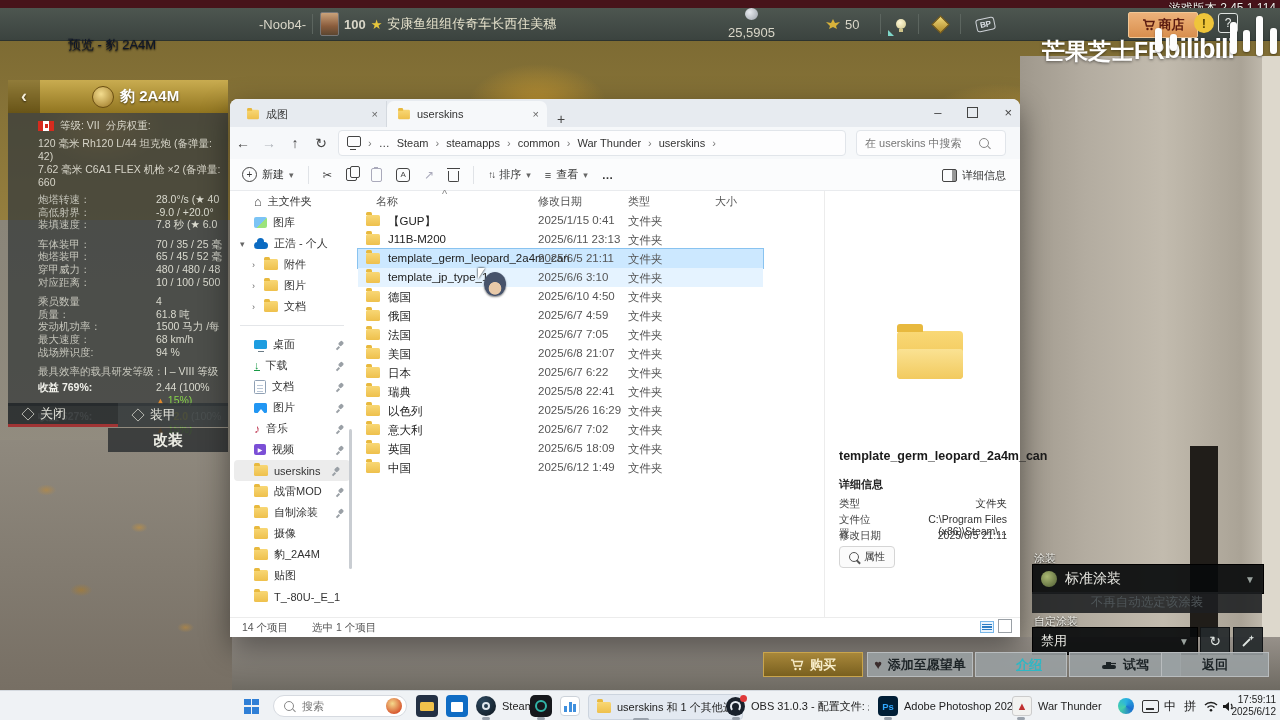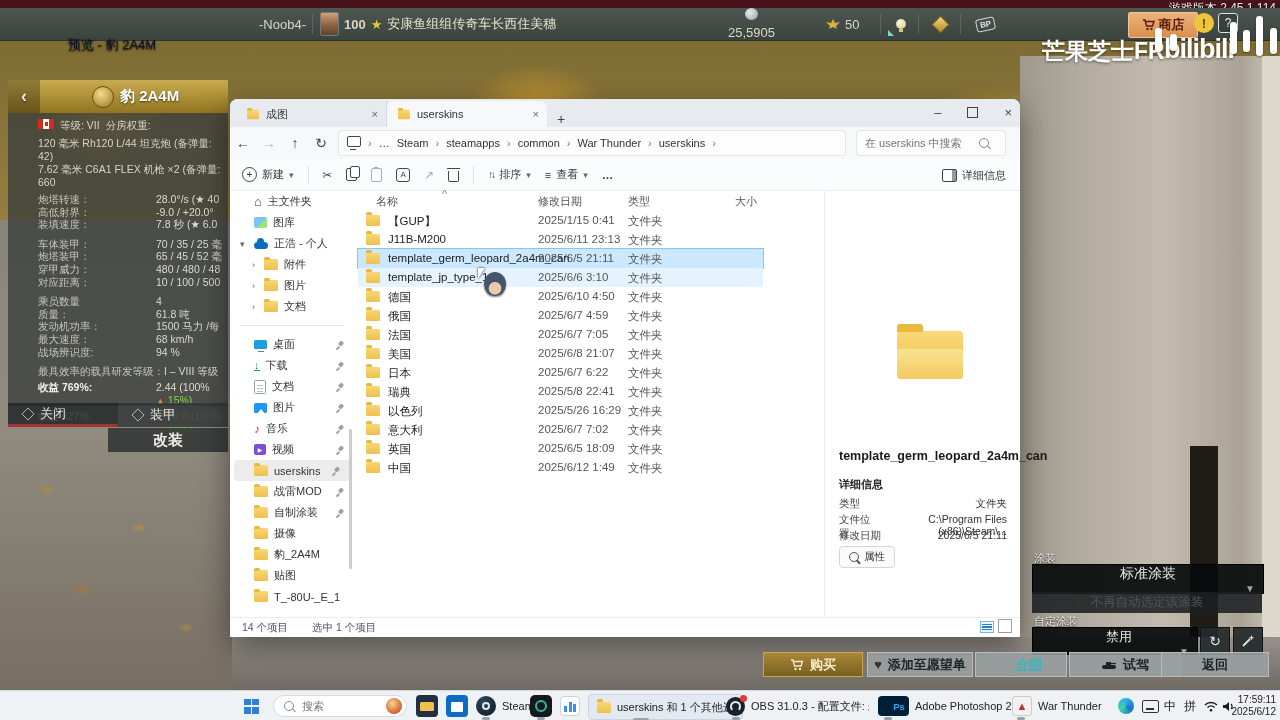--- a/index.html
+++ b/index.html
@@ -60,21 +60,21 @@
   .preview-label{position:absolute;left:68px;top:36px;color:#0f172a;font-size:13px;text-shadow:0 1px 2px #000;}
   
   .vp-header{position:absolute;left:8px;top:80px;width:220px;height:33px;background:linear-gradient(#c9ac50,#917520);
     display:flex;align-items:center;color:#fff;font-size:15px;font-weight:bold;text-shadow:0 1px 2px rgba(0,0,0,.6);}
   .vp-back{width:32px;height:33px;background:rgba(0,0,0,.28);display:flex;align-items:center;justify-content:center;
     color:#f5eeda;font-size:18px;font-weight:bold;}
   .medal{width:20px;height:20px;border-radius:50%;margin:0 6px 0 52px;
     background:radial-gradient(circle at 40% 35%,#f3dc8e,#9a7522);border:1px solid #6b4f12;}
   .vp-body{position:absolute;left:8px;top:113px;width:220px;height:289px;background:rgba(58,62,60,.78);
     color:#ccccc2;font-size:10.5px;padding:4px 0 0 0;}
-  .vp-rankrow{display:flex;align-items:flex-start;gap:6px;padding:2px 6px 4px 30px;color:#d6d4c8;}
+  .vp-rankrow{display:flex;align-items:center;gap:6px;padding:2px 6px 4px 30px;color:#d6d4c8;}
   .flag{width:16px;height:10px;background:linear-gradient(90deg,#d52b1e 30%,#fff 30%,#fff 70%,#d52b1e 70%);position:relative;}
   .flag::after{content:"";position:absolute;left:6.5px;top:3px;width:3px;height:4px;background:#d52b1e;}
   .vp-weapons{padding:0 4px 4px 30px;color:#d6d4c8;line-height:13px;}
   .vp-stats{padding-left:30px;}
   .stat-row{display:flex;line-height:12.6px;}
   .stat-row.gap{margin-top:7px;}
   .sl{width:118px;color:#c4c4ba;}
   .sv{color:#dadacf;white-space:nowrap;}
   .vp-research{padding:7px 2px 0 30px;line-height:12.5px;color:#c4c4ba;}
   .income-row{display:flex;padding-left:30px;line-height:13px;margin-top:3px;}
@@ -182,21 +182,21 @@
   .wrench{width:8px;height:8px;border:1.4px solid #555;border-radius:50%;position:relative;}
   .wrench::after{content:"";position:absolute;width:5px;height:1.5px;background:#555;transform:rotate(45deg);right:-3px;bottom:-1px;}
   .xstatus{position:absolute;left:0;bottom:0;width:100%;height:20px;border-top:1px solid #ececec;display:flex;align-items:center;
     font-size:10.5px;color:#555;padding-left:12px;box-sizing:border-box;gap:24px;background:#fff;}
   .sview{position:absolute;right:26px;bottom:4px;width:14px;height:12px;border:1px solid #79b7e8;background:#eaf4fd;
     display:flex;flex-direction:column;justify-content:space-evenly;padding:1px;box-sizing:border-box;}
   .sview i{height:1.4px;background:#2c7cc4;display:block;}
   .sview2{position:absolute;right:8px;bottom:4px;width:12px;height:12px;border:1px solid #9aa0a6;}
   
   .paint-label{position:absolute;color:#f0f0ea;font-size:11px;text-shadow:0 1px 2px #000;}
-  .pp-drop{position:absolute;background:rgba(8,10,11,.92);border:1px solid #000;display:flex;align-items:center;color:#e8e8e2;flex-direction:column;}
+  .pp-drop{position:absolute;background:rgba(8,10,11,.92);border:1px solid #000;display:flex;align-items:center;color:#e8e8e2;}
   .pp-camo{width:16px;height:16px;border-radius:50%;background:radial-gradient(circle at 38% 35%,#aab873,#4e5c33);margin:0 8px;}
   .pp-chev{margin-left:auto;margin-right:8px;color:#9aa29e;font-size:10px;}
   .pp-disabled{position:absolute;background:rgba(28,31,33,.88);color:#4e5558;font-size:12.5px;display:flex;align-items:center;justify-content:center;}
   .pp-sq{position:absolute;width:28px;height:26px;background:rgba(36,41,43,.92);border:1px solid #11151六;border:1px solid #121517;
     display:flex;align-items:center;justify-content:center;color:#dfe5e2;font-size:14px;}
   
   .act-btn{position:absolute;top:652px;height:25px;display:flex;align-items:center;justify-content:center;gap:6px;
     background:rgba(154,160,163,.88);border:1px solid #b8bcbe;color:#1d2427;font-size:13px;font-weight:bold;box-sizing:border-box;}
   .act-buy{background:linear-gradient(#a8873a,#79601f);border:1px solid #c9a54d;color:#f7ecc8;}
   .act-intro{color:#2fb7c4;text-decoration:underline;}
@@ -220,21 +220,21 @@
   .ic-store::after{content:"";position:absolute;left:5px;top:7px;width:12px;height:10px;background:#fff;border-radius:1px;}
   .ic-steam{width:20px;height:20px;border-radius:50%;background:radial-gradient(circle at 35% 30%,#2a475e,#10161d);position:relative;}
   .ic-steam::after{content:"";position:absolute;left:6px;top:6px;width:8px;height:8px;border:2px solid #dfe7ee;border-radius:50%;box-sizing:border-box;}
   .ic-power{width:22px;height:22px;border-radius:5px;background:#16181c;position:relative;}
   .ic-power::after{content:"";position:absolute;left:5px;top:5px;width:12px;height:12px;border:2.2px solid #31b5a8;border-radius:50%;box-sizing:border-box;}
   .ic-graph{width:20px;height:20px;border-radius:4px;background:#fff;border:1px solid #ccd2d9;display:flex;align-items:flex-end;gap:1.5px;padding:3px;box-sizing:border-box;}
   .ic-graph i{display:block;width:3.5px;background:#3f8fdd;}
   .ic-obs{width:19px;height:19px;border-radius:50%;background:#19212b;position:relative;}
   .ic-obs::before{content:"";position:absolute;left:4px;top:4px;width:11px;height:11px;border:2px solid #e8edf2;border-radius:50%;border-bottom-color:transparent;box-sizing:border-box;}
   .ic-obs::after{content:"";position:absolute;right:-2px;top:-2px;width:7px;height:7px;background:#e03a3a;border-radius:50%;}
-  .ic-ps{width:20px;height:20px;border-radius:4px;background:#001e36;color:#31a8ff;font-size:9.5px;font-weight:bold;display:flex;align-items:center;justify-content:center;padding-left:11px;}
+  .ic-ps{width:20px;height:20px;border-radius:4px;background:#001e36;color:#31a8ff;font-size:9.5px;font-weight:bold;display:flex;align-items:center;justify-content:center;}
   .ic-wt{width:18px;height:18px;border-radius:3px;background:#f2f2f0;border:1px solid #ccc;color:#c03030;font-size:11px;font-weight:bold;display:flex;align-items:center;justify-content:center;}
   .ic-swirl{width:16px;height:16px;border-radius:50%;background:conic-gradient(#2bb3e0,#1b6fd0,#45d0a8,#2bb3e0);}
   .ic-kbd{width:15px;height:11px;border:1.3px solid #333;border-radius:2px;position:relative;}
   .ic-kbd::after{content:"";position:absolute;left:3px;bottom:2px;width:8px;height:1.4px;background:#333;}
   .tray-txt{font-size:12px;color:#1c1c1c;}
   .clock{position:absolute;right:4px;top:3px;width:58px;text-align:right;font-size:10px;line-height:12px;color:#1c1c1c;}
   
   .cursor-wrap{position:absolute;left:478px;top:268px;width:30px;height:30px;}
   .cursor-girl{position:absolute;left:6px;top:4px;width:22px;height:24px;border-radius:50% 50% 46% 46%;
     background:radial-gradient(circle at 50% 68%,#e8c9a8 30%,#47536b 34%);box-shadow:0 1px 2px rgba(0,0,0,.5);}
@@ -579,21 +579,21 @@
           <span>T_-80U-_E_1</span>
         </div>
     </div>
     <div class="sscroll"></div>
 
     <div class="xhead">
       <span style="left:18px;">名称</span>
       <span style="left:84px;top:-4px;color:#888;">^</span>
       <span style="left:180px;">修改日期</span>
       <span style="left:270px;">类型</span>
-      <span style="left:377px;text-align:right;">大小</span>
+      <span style="left:357px;text-align:right;">大小</span>
     </div>
 
     <div class="xlist">
       <div class="frow">
           <span class="fold"></span>
           <span class="fname">【GUP】</span>
           <span class="fdate">2025/1/15 0:41</span>
           <span class="ftype">文件夹</span>
         </div>
       <div class="frow">

